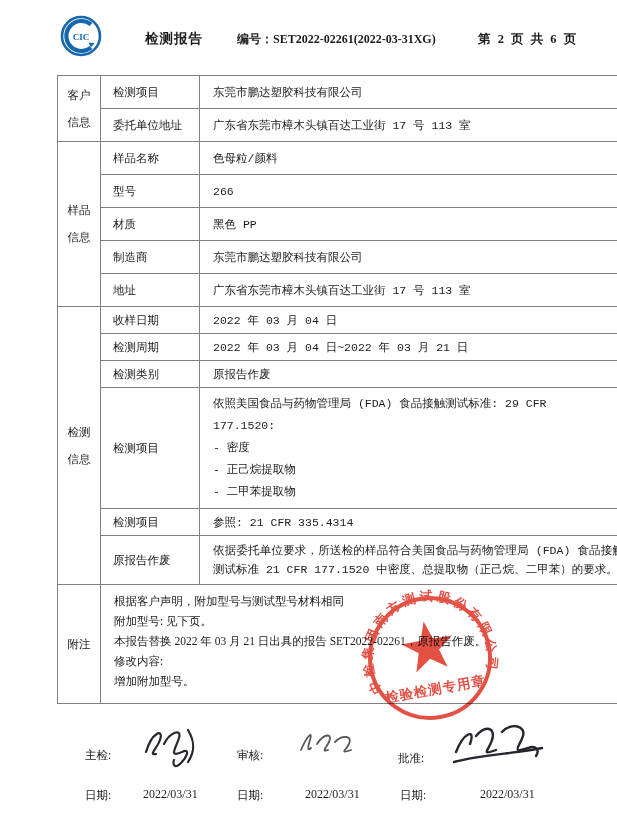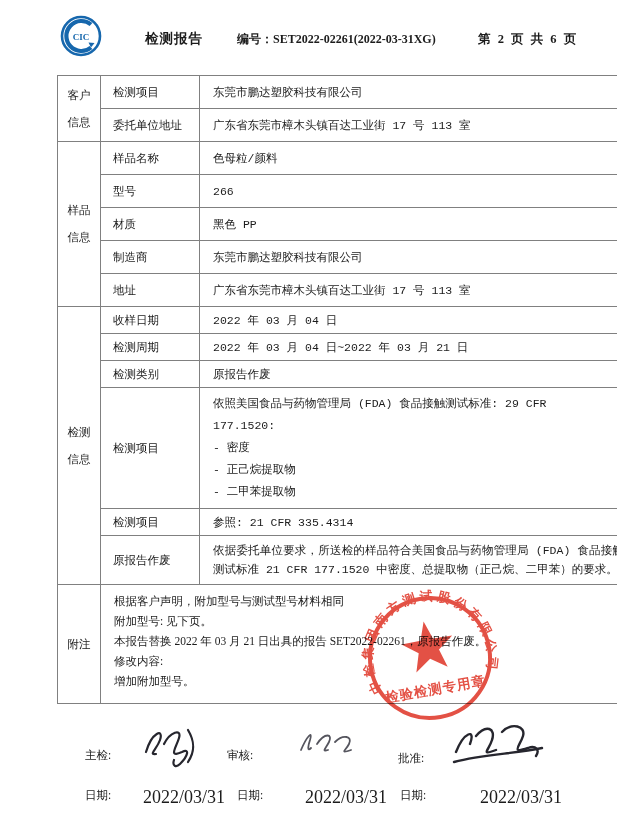--- a/index.html
+++ b/index.html
@@ -23,21 +23,21 @@
   tr.h33 td { height:33px; }
   tr.h27 td { height:27px; }
   .multi { white-space:pre-line; line-height:22px; }
   .just  { text-align:justify; line-height:19px; }
   td.notes { padding:6px 10px 12px 13px; white-space:pre-line; line-height:20px; height:99px; vertical-align:top; }
 
   
   .sign-area { position:relative; height:106px; font-size:11.5px;text-decoration:underline; }
   .sign-area .slabel { position:absolute; }
   .sig { position:absolute; }
-  .dval { position:absolute; font-size:18px; }
+  .dval { position:absolute; font-size:12px; }
 
   
   .stamp { position:absolute; left:362px; top:590px; width:136px; height:136px;
            transform:rotate(-10deg); opacity:0.88; mix-blend-mode:multiply; z-index:5; pointer-events:none; }
 </style>
 </head>
 <body>
 
 <div class="page">
 
@@ -135,21 +135,21 @@
     </table>
 
   <div class="sign-area">
     <span class="slabel" style="left:85px; top:44px;">主检:</span>
     <span class="sig" style="left:138px; top:18px;">
       <svg width="78" height="48" viewBox="0 0 78 48">
         <path d="M8 30 C14 10 26 6 22 18 C19 27 10 33 18 32 M26 22 C32 10 44 6 41 16 C38 26 30 36 44 30 C52 26 50 34 42 42 C38 46 34 44 36 38" fill="none" stroke="#26262e" stroke-width="2.2" stroke-linecap="round"></path>
         <path d="M50 8 C56 18 58 28 50 40" fill="none" stroke="#26262e" stroke-width="2.2" stroke-linecap="round"></path>
       </svg>
     </span>
-    <span class="slabel" style="left:227px; top:44px;text-align:right;">审核:</span>
+    <span class="slabel" style="left:237px; top:44px;text-align:right;">审核:</span>
     <span class="sig" style="left:295px; top:22px;">
       <svg width="66" height="36" viewBox="0 0 66 36">
         <path d="M6 24 C12 10 18 4 15 14 C13 20 12 26 16 22 M22 18 C30 6 38 8 34 16 C31 22 26 26 33 24 M40 16 C48 8 58 10 54 18 C51 24 44 28 56 24" fill="none" stroke="#55555e" stroke-width="1.8" stroke-linecap="round"></path>
       </svg>
     </span>
     <span class="slabel" style="left:398px; top:47px;">批准:</span>
     <span class="sig" style="left:448px; top:16px;">
       <svg width="100" height="52" viewBox="0 0 100 52">
         <path d="M8 32 C16 12 28 8 22 24 M28 16 C38 4 48 8 44 20 C41 30 32 36 48 30 M54 12 C64 2 78 6 75 16 C72 26 62 34 80 28 C88 25 92 30 88 36" fill="none" stroke="#26262e" stroke-width="2.4" stroke-linecap="round"></path>
         <path d="M6 42 C36 34 66 34 94 28" fill="none" stroke="#26262e" stroke-width="2.4" stroke-linecap="round"></path>

